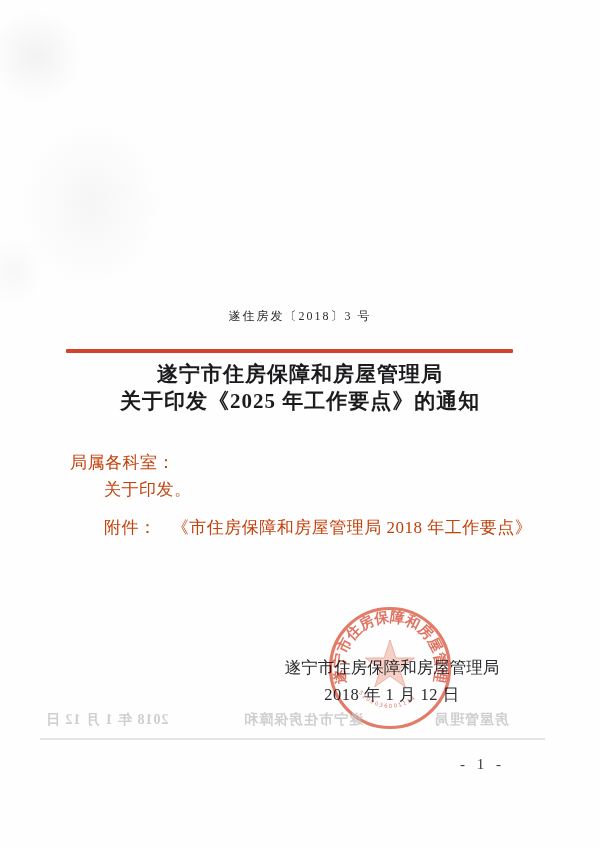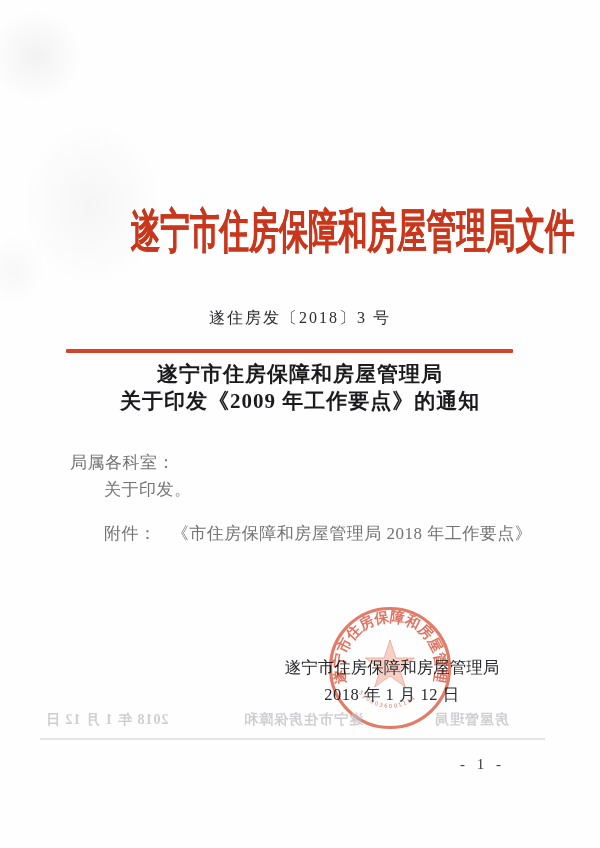--- a/index.html
+++ b/index.html
@@ -37,46 +37,46 @@
   .masthead-inner {
     display: inline-block;
     transform: scaleX(0.63);
     transform-origin: center center;
     letter-spacing: 0px;
     text-shadow: 0.5px 0 0 #c8371c;
   }
   .doc-number {
     position: absolute; top: 308px; left: 0;
     width: 600px; text-align: center;
-    font-size: 16px; color: #2c2c30;
+    font-size: 12px; color: #2c2c30;
     letter-spacing: 2px;
   }
   .red-rule {
     position: absolute; top: 349px; left: 66px;
     width: 447px; height: 4px;
     background: #d2442c;
     border-radius: 1px;
   }
   .doc-title {
     position: absolute; top: 361px; left: 0;
     width: 600px; text-align: center;
     font-size: 21px; font-weight: bold;
     line-height: 27px;
     color: #1b1b1e;
     letter-spacing: 1px;
   }
   .body-block {
     position: absolute; top: 449px; left: 70px;
     width: 470px;
     font-size: 17px; line-height: 27px;
-    color: #737373;
+    color: #c2410c;
     letter-spacing: 0.5px;
   }
   .indent { text-indent: 2em; }
-  .attachment { margin-top: 17px; text-indent: 2em; }
+  .attachment { margin-top: 11px; text-indent: 2em; }
   .attachment .gap { display: inline-block; width: 0.9em; }
   .signature {
     position: absolute; top: 654px; left: 283px;
     width: 218px; text-align: center;
     font-size: 16.5px; line-height: 27px;
     color: #2b2b2f;
   }
   .signature .date-line { letter-spacing: 0.5px; }
   .seal {
     position: absolute; left: 328px; top: 606px;
@@ -110,31 +110,28 @@
     font-family: "Liberation Serif", "DejaVu Serif", serif;
   }
 </style>
 </head>
 <body>
 
 <div class="page">
 
   <div class="scan-smudge"></div>
 
-  <div class="masthead">
-    <span class="masthead-inner">遂宁市住房保障和房屋管理局文件</span>
-  </div>
 
   <div class="doc-number">遂住房发〔2018〕3 号</div>
 
   <div class="red-rule"></div>
 
   <div class="doc-title">
     <div>遂宁市住房保障和房屋管理局</div>
-    <div>关于印发《2009 年工作要点》的通知</div>
+    <div>关于印发《2025 年工作要点》的通知</div>
   </div>
 
   <div class="body-block">
     <p>局属各科室：</p>
     <p class="indent">关于印发。</p>
     <p class="attachment"><span>附件：</span><span class="gap"></span><span>《市住房保障和房屋管理局 2018 年工作要点》</span></p>
   </div>
 
   <div class="signature">
     <div>遂宁市住房保障和房屋管理局</div>

